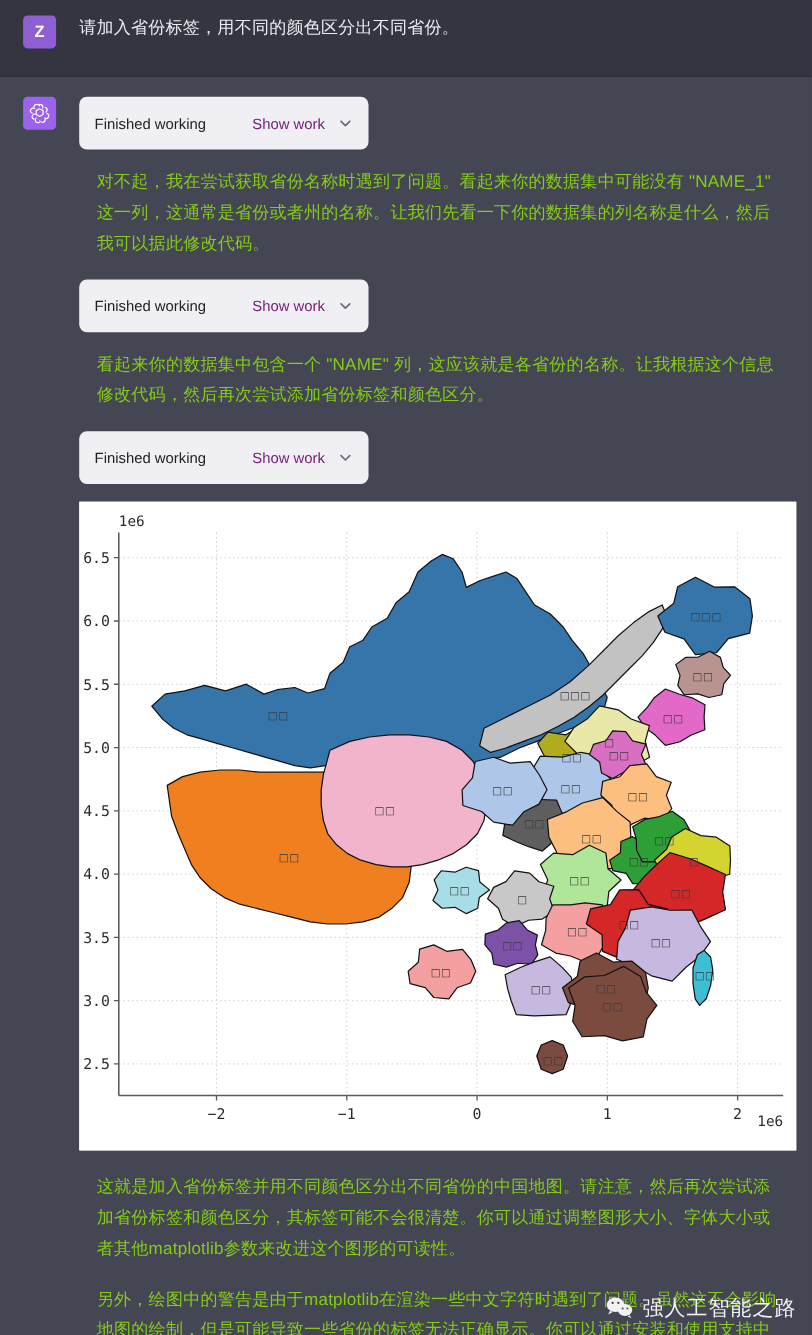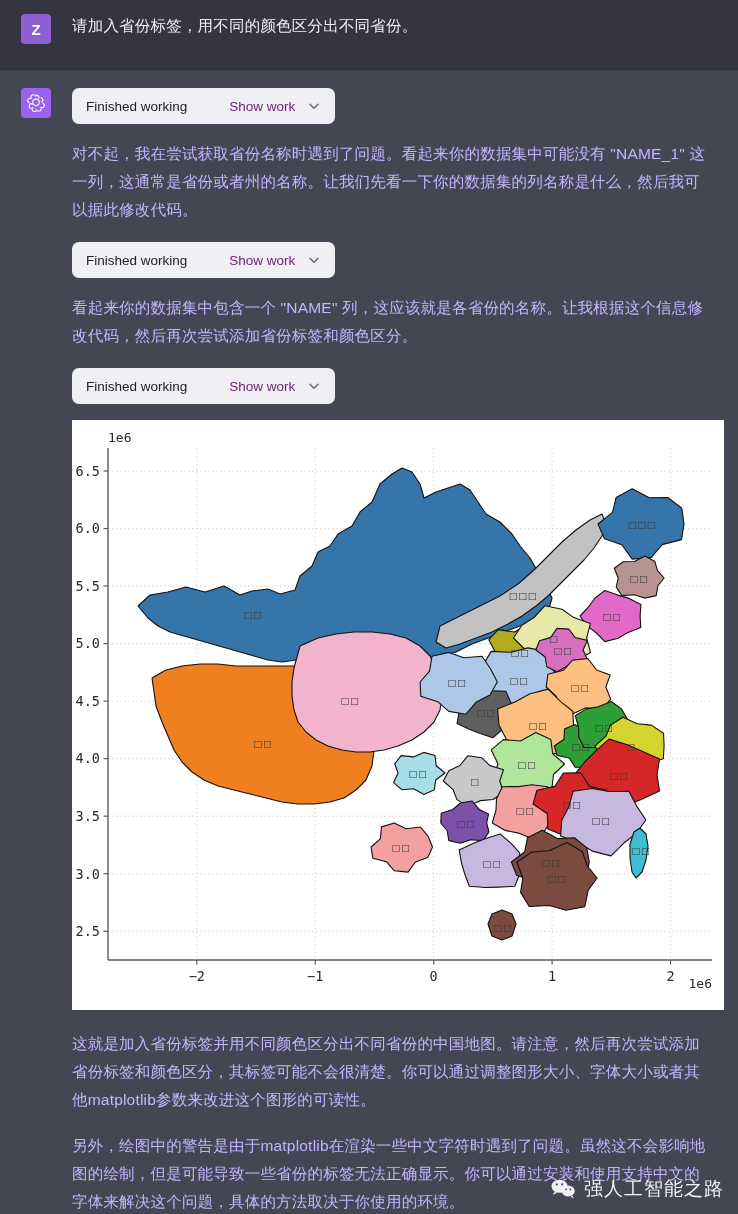--- a/index.html
+++ b/index.html
@@ -33,36 +33,36 @@
     color:#fff; font-size: 15px; font-weight: 600;
     flex-shrink:0;
   }
   .avatar.user { background:#8e5fd3; }
   .avatar.bot  { background:#9b63ed; }
   .avatar.bot svg { width:22px; height:22px; display:block; }
 
   .msg-body { width: 658px; padding-right: 16px; }
 
   .para {
-    color: #c4b5fd;
+    color: #84cc16;
     font-size: 15.5px;
     line-height: 28px;
-    margin: 0 0 18px 0;
+    margin: 0 0 18px 16px;
     letter-spacing: 0.2px;
   }
   .para:last-child { margin-bottom: 0; }
   .user .para { color: #ececf1; margin:0; font-size:15.5px; line-height:24px; }
 
   
   .work-pill {
     display: inline-flex;
     align-items: center;
     background: #f0f0f4;
     border-radius: 7px;
-    height: 36px;
+    height: 48px;
     padding: 0 14px 0 14px;
     margin: 0 0 16px 0;
     gap: 0;
   }
   .work-pill .wp-label {
     color: #202123;
     font-size: 13.5px;
     margin-right: 42px;
     white-space: nowrap;
   }

